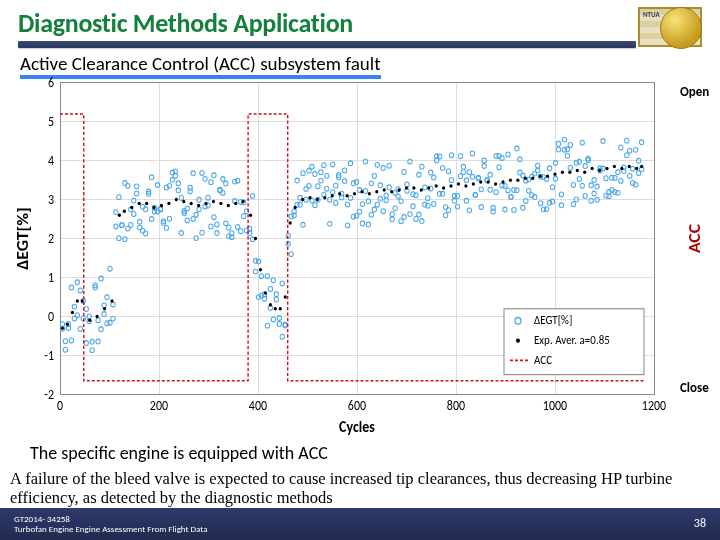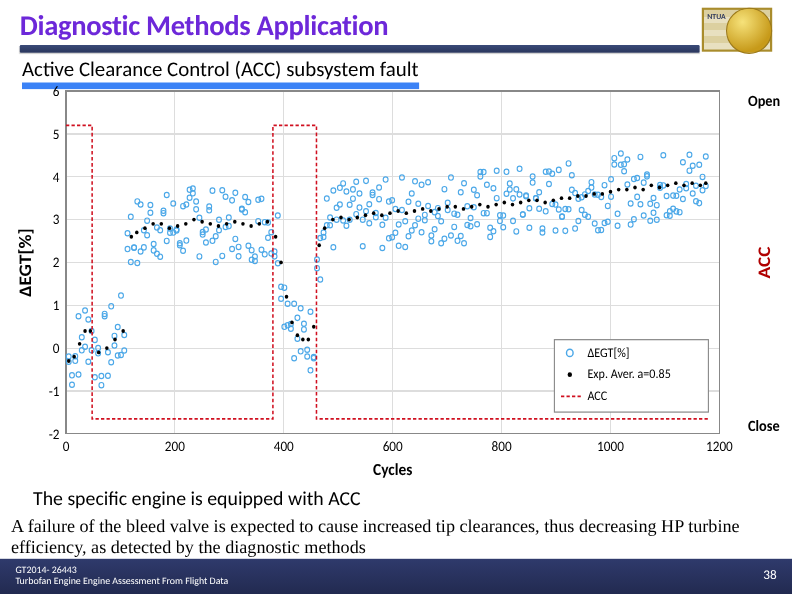--- a/index.html
+++ b/index.html
@@ -2,28 +2,28 @@
 <html><head>
 <meta charset="utf-8">
 <style>
   * { box-sizing: border-box; margin: 0; padding: 0; }
   html, body { width: 720px; height: 540px; font-family: Calibri, Arial, sans-serif; background: #fff; }
   body { display: flex; flex-direction: column; }
 
   
   .header { display: flex; align-items: center; padding: 4px 18px 0 18px; height: 50px; }
   .title-wrap { flex: 1; }
-  .title { font-size: 26px; color: #6d28d9; font-weight: 600; letter-spacing: -0.3px; }
+  .title { font-size: 26px; color: #15803d; font-weight: 600; letter-spacing: -0.3px; }
   .title-underline { height: 7px; background: linear-gradient(#3a4a78,#2a365c); width: 100%; margin-top: 2px; border-radius: 1px; box-shadow: 0 1px 1px rgba(0,0,0,.2);}
   .logo { width: 64px; height: 40px; border: 2px solid #a98c2c; display: flex; align-items: center; justify-content: center; margin-left: 2px; background: repeating-linear-gradient(0deg,#e8e0c0 0,#e8e0c0 6px,#dcd0a0 6px,#dcd0a0 12px); position: relative;}
   .logo-coin { position:absolute; right:-2px; top:-2px; width:42px; height:42px; border-radius:50%; background: radial-gradient(circle at 35% 30%, #f6e27a, #c79a1a 70%); border:1px solid #9c7a1a;}
   .logo-txt { position:absolute; top:2px; left:3px; font-size:7px; font-weight:bold; color:#2f3a5c; line-height:7px;}
 
   .subtitle { font-size: 19px; padding: 2px 20px 0 20px; height: 24px; }
-  .subtitle span { border-bottom: 6px solid #3b82f6; }
+  .subtitle span { border-bottom: 4px solid #3b82f6; }
 
   
   .chart-area { position: relative; flex: 1; margin: 0 6px 2px 14px; }
   svg.chart { width: 100%; height: 100%; display: block; }
   .axis text { font-size: 12px; fill: #000; }
   .ylabel { font-size: 16px; font-weight:600; }
   .xlabel { font-size: 14px; font-weight:600; }
   .side-acc { font-size: 16px; font-weight:600; fill:#b00000; }
   .side-open, .side-close { font-size: 13px; font-weight:600; }
   .grid line { stroke: #ddd; stroke-width: 1; shape-rendering: crispEdges; }
@@ -597,17 +597,17 @@
       <line x1="496" y1="261" x2="514" y2="261" stroke="#d01020" stroke-width="1.4" stroke-dasharray="3 2"></line>
       <text class="legend-text" x="520" y="264">ACC</text>
     </svg>
 </div>
 
 <div class="body-text bt1">The specific engine is equipped with ACC</div>
 <div class="body-text bt2">A failure of the bleed valve is expected to cause increased tip clearances, thus decreasing HP turbine efficiency, as detected by the diagnostic methods</div>
 
 <div class="footer">
   <div class="left">
-    <div>GT2014- 26443</div>
+    <div>GT2014- 34258</div>
     <div>Turbofan Engine Engine Assessment From Flight Data</div>
   </div>
   <div class="page">38</div>
 </div>
 
 </body></html>

